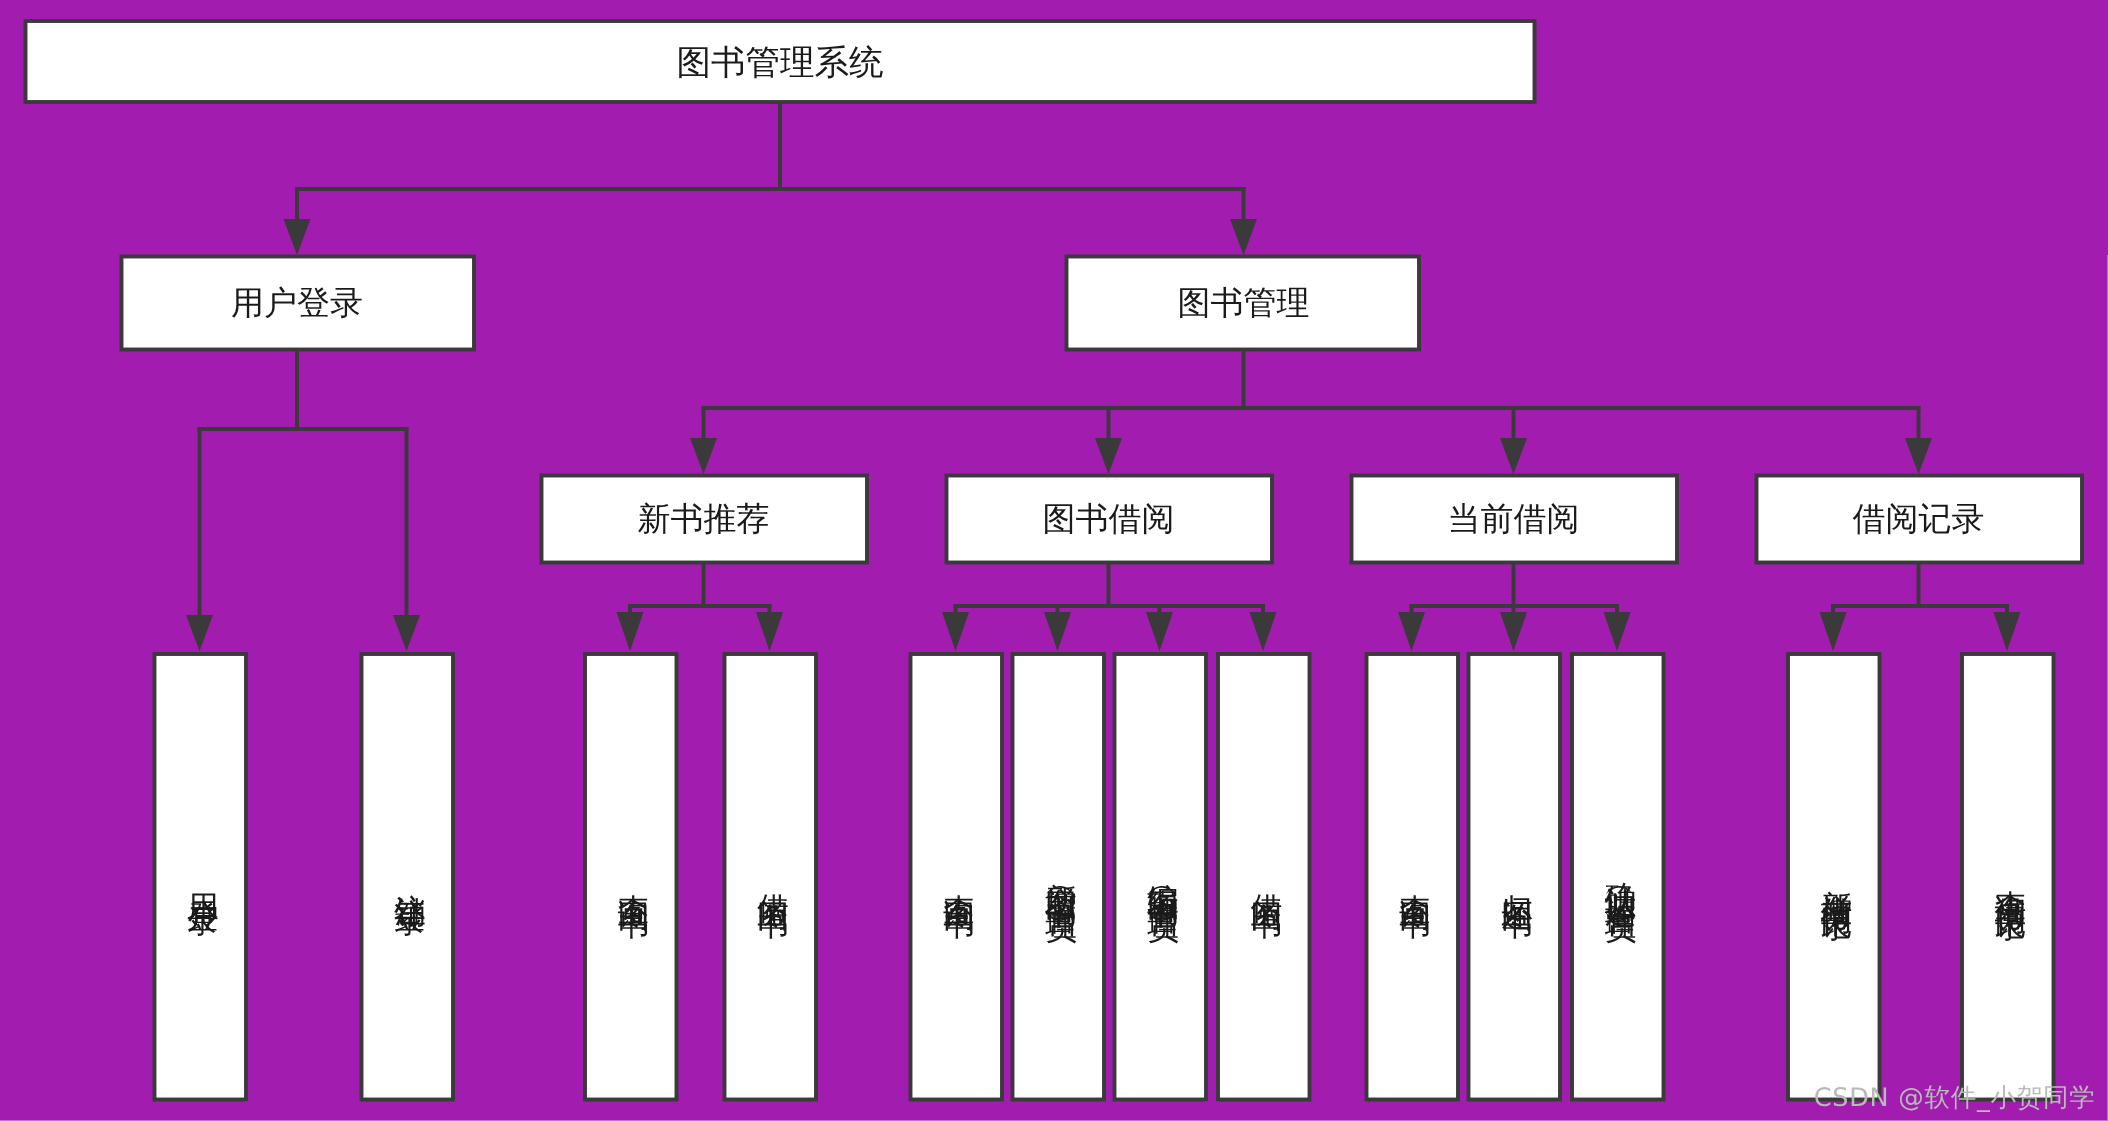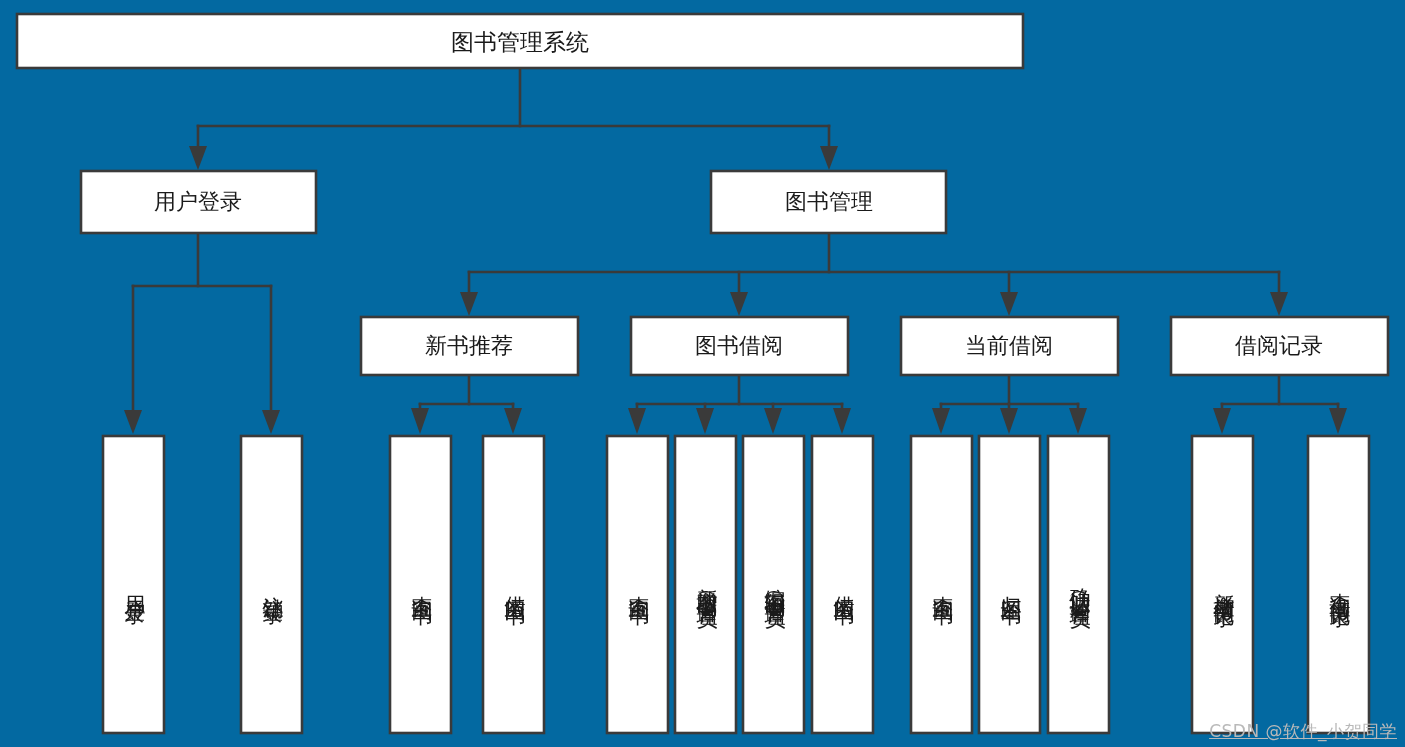--- a/index.html
+++ b/index.html
@@ -10,21 +10,21 @@
   body {
     width: 1405px;
     height: 747px;
     font-family: "DejaVu Sans", "Liberation Sans", sans-serif;
     overflow: hidden;
   }
   #diagram-root {
     position: relative;
     width: 1405px;
     height: 747px;
-    background: #0369a1;
+    background: #a21caf;
     text-align: center;
   }
   svg.diagram-canvas {
     position: absolute;
     left: 0;
     top: 0;
     width: 1405px;
     height: 747px;
   }
   .node-box {
@@ -63,21 +63,20 @@
   .watermark {
     position: absolute;
     right: 8px;
     bottom: 4px;
     font-family: "DejaVu Sans", "Liberation Sans", sans-serif;
     font-size: 17px;
     color: #b9b9b9;
     white-space: nowrap;
     letter-spacing: 0.5px;
     pointer-events: none;
-    text-decoration: underline;
   }
 </style>
 </head>
 <body>
 
 <div id="diagram-root">
 
   <svg class="diagram-canvas" viewBox="0 0 1405 747">
 
     <g>

